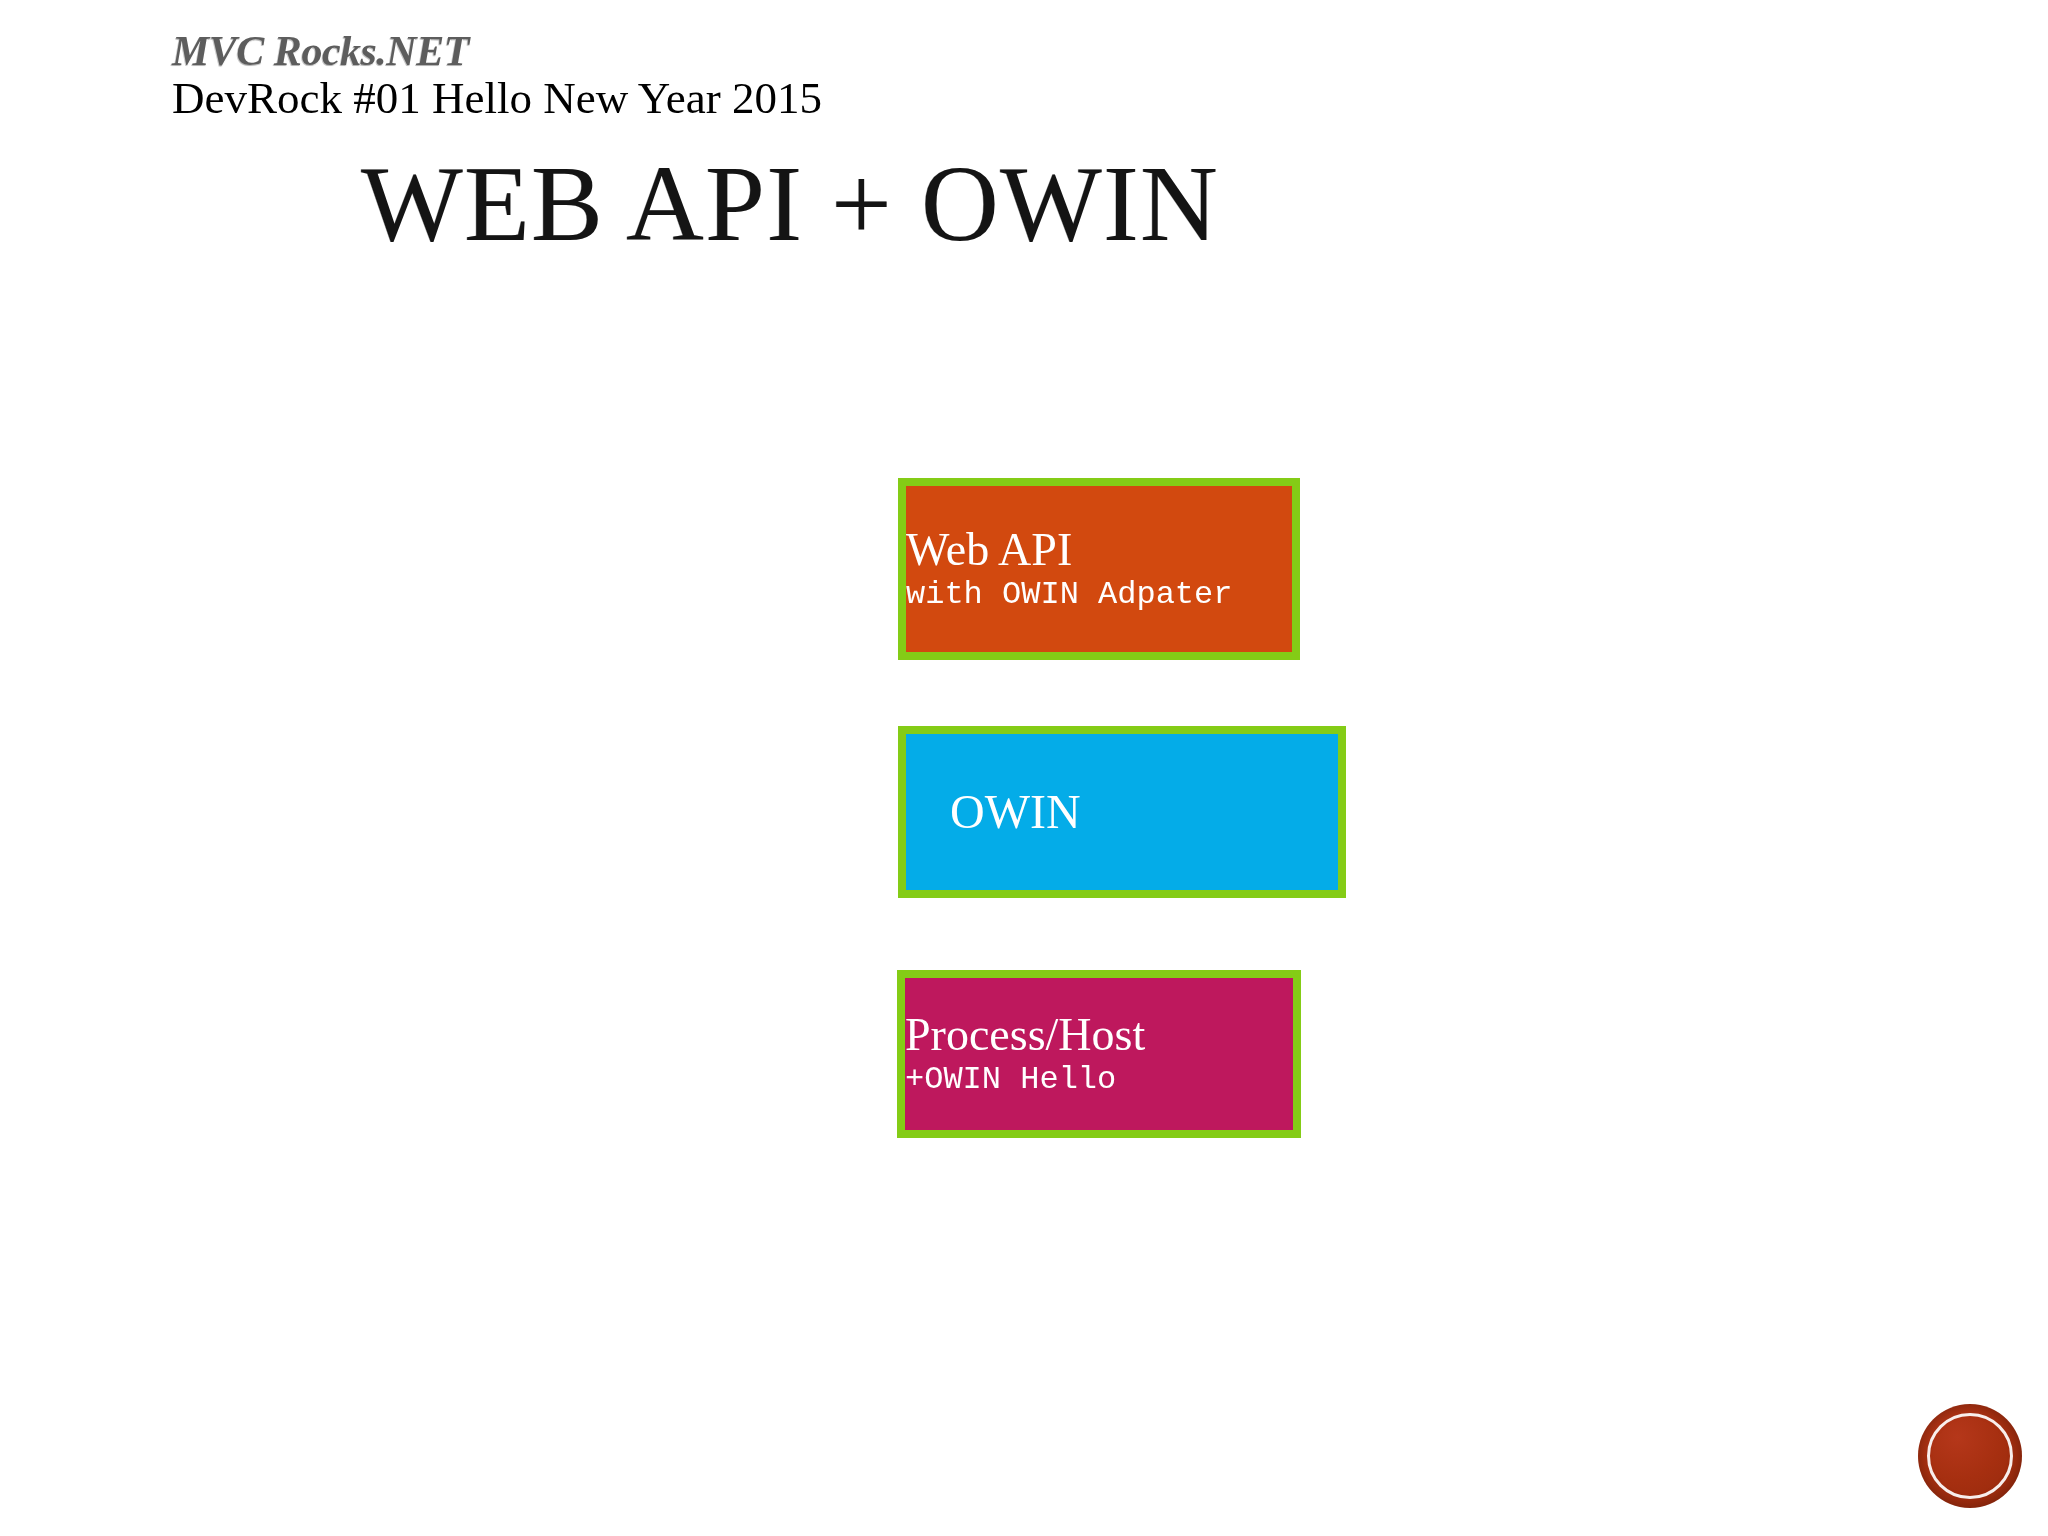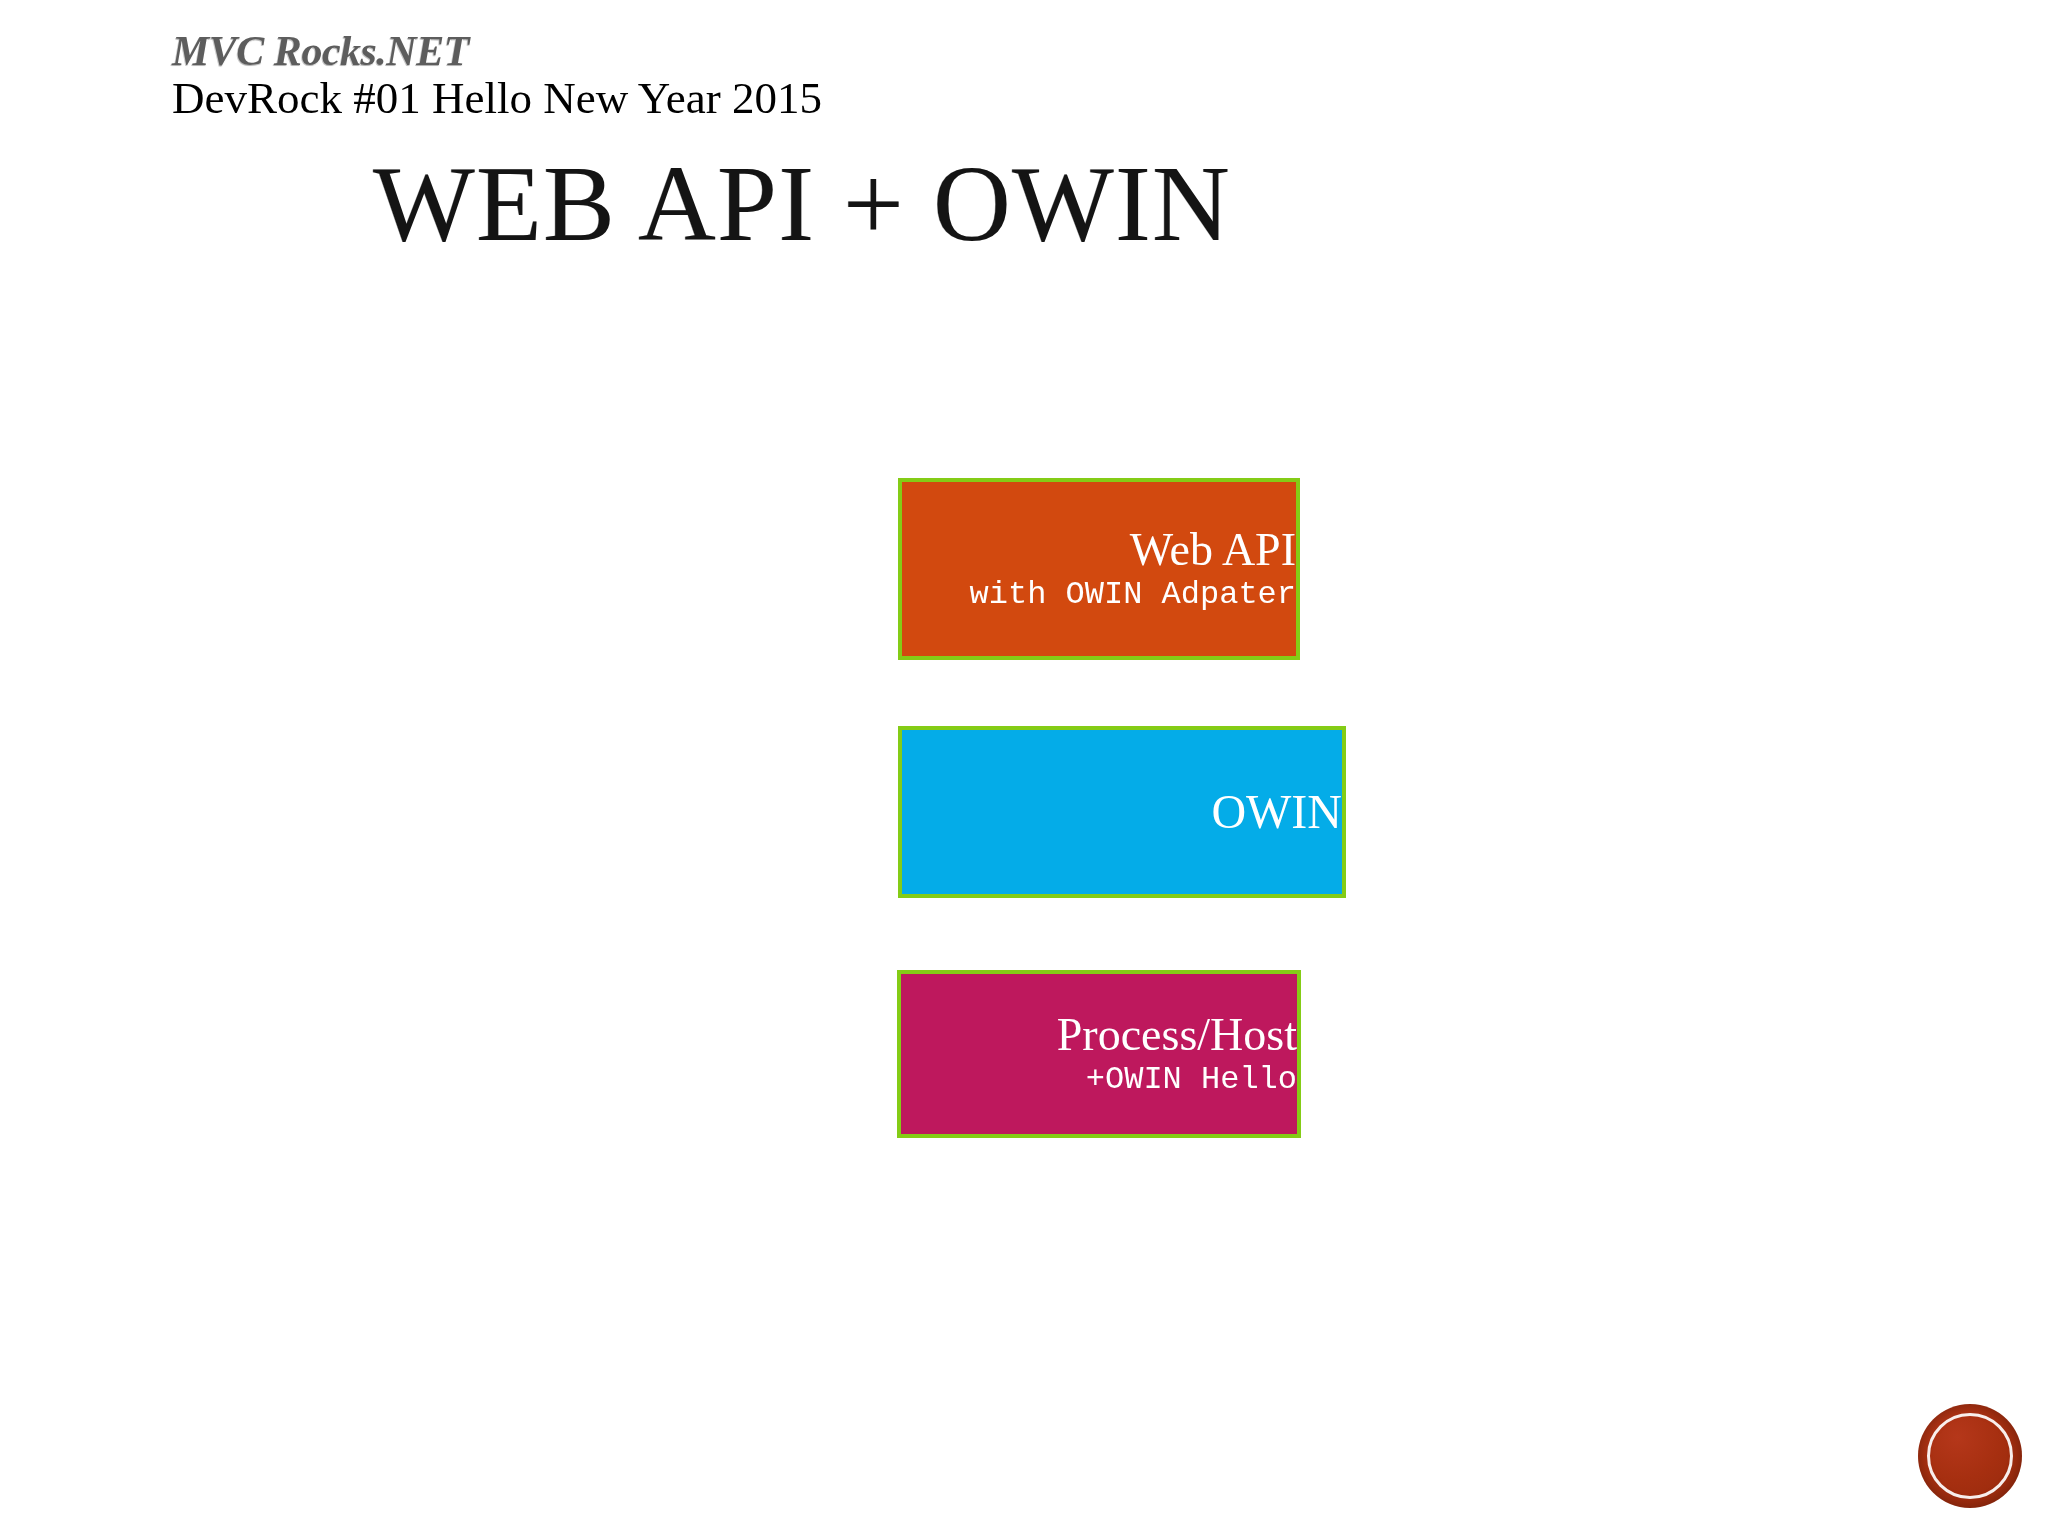--- a/index.html
+++ b/index.html
@@ -43,21 +43,21 @@
     font-size: 45px;
     line-height: 44px;
     color: #000000;
     white-space: nowrap;
     margin-top: 2px;
   }
 
   
   .slide-title {
     position: absolute;
-    left: 12px;
+    left: 0;
     top: 148px;
     width: 1580px;
     text-align: center;
     font-family: "Liberation Serif", "DejaVu Serif", serif;
     font-size: 108px;
     line-height: 112px;
     letter-spacing: 1px;
     color: #141414;
     white-space: nowrap;
     text-shadow:
@@ -67,26 +67,26 @@
 
   
   .stack {
     position: absolute;
     left: 898px;
     top: 478px;
     width: 404px;
   }
   .stack-box {
     box-sizing: border-box;
-    border: 4px solid #84cc16;
+    border: 8px solid #84cc16;
     text-align: center;
     color: #ffffff;
     display: flex;
     flex-direction: column;
-    align-items: flex-end;
+    align-items: flex-start;
     justify-content: center;
   }
   .box-title {
     font-family: "Liberation Serif", "DejaVu Serif", serif;
     font-size: 46px;
     line-height: 52px;
     color: #ffffff;
     white-space: nowrap;
   }
   .box-subtitle {

